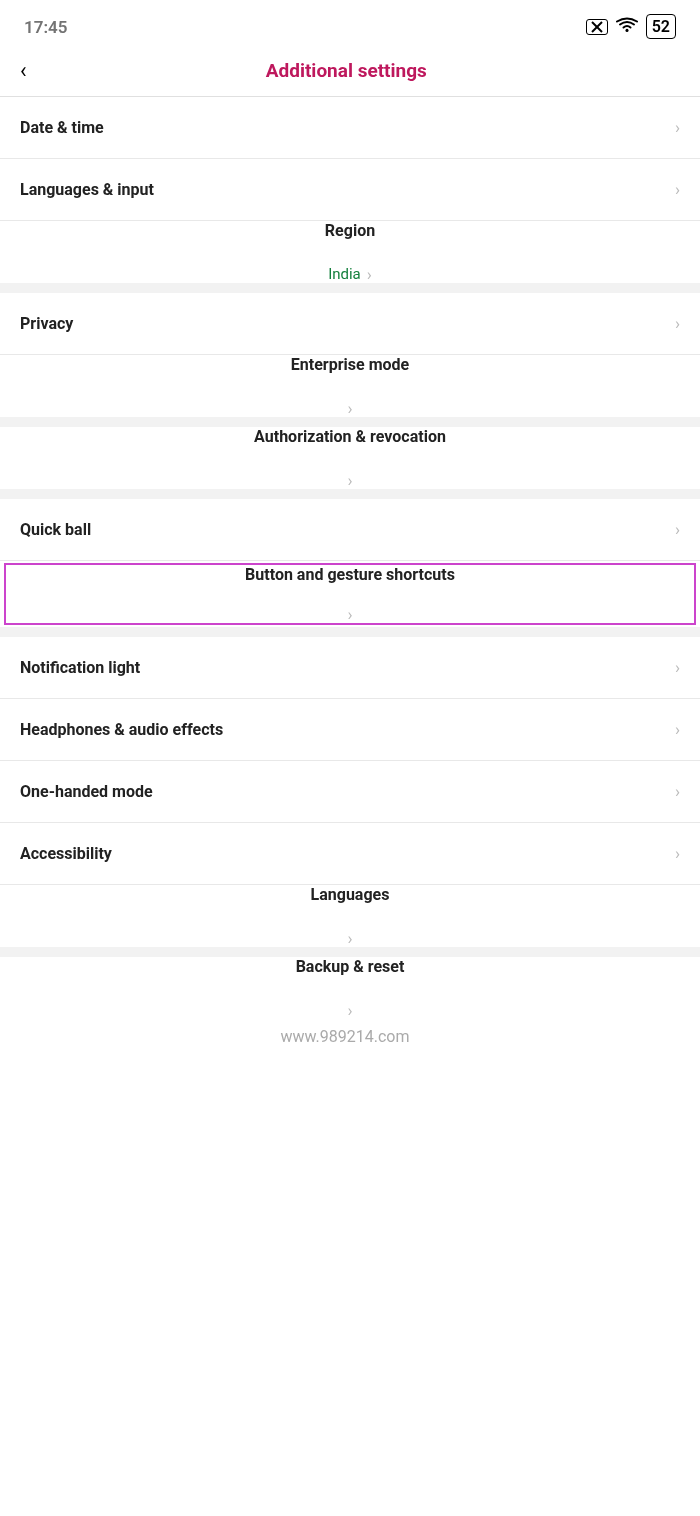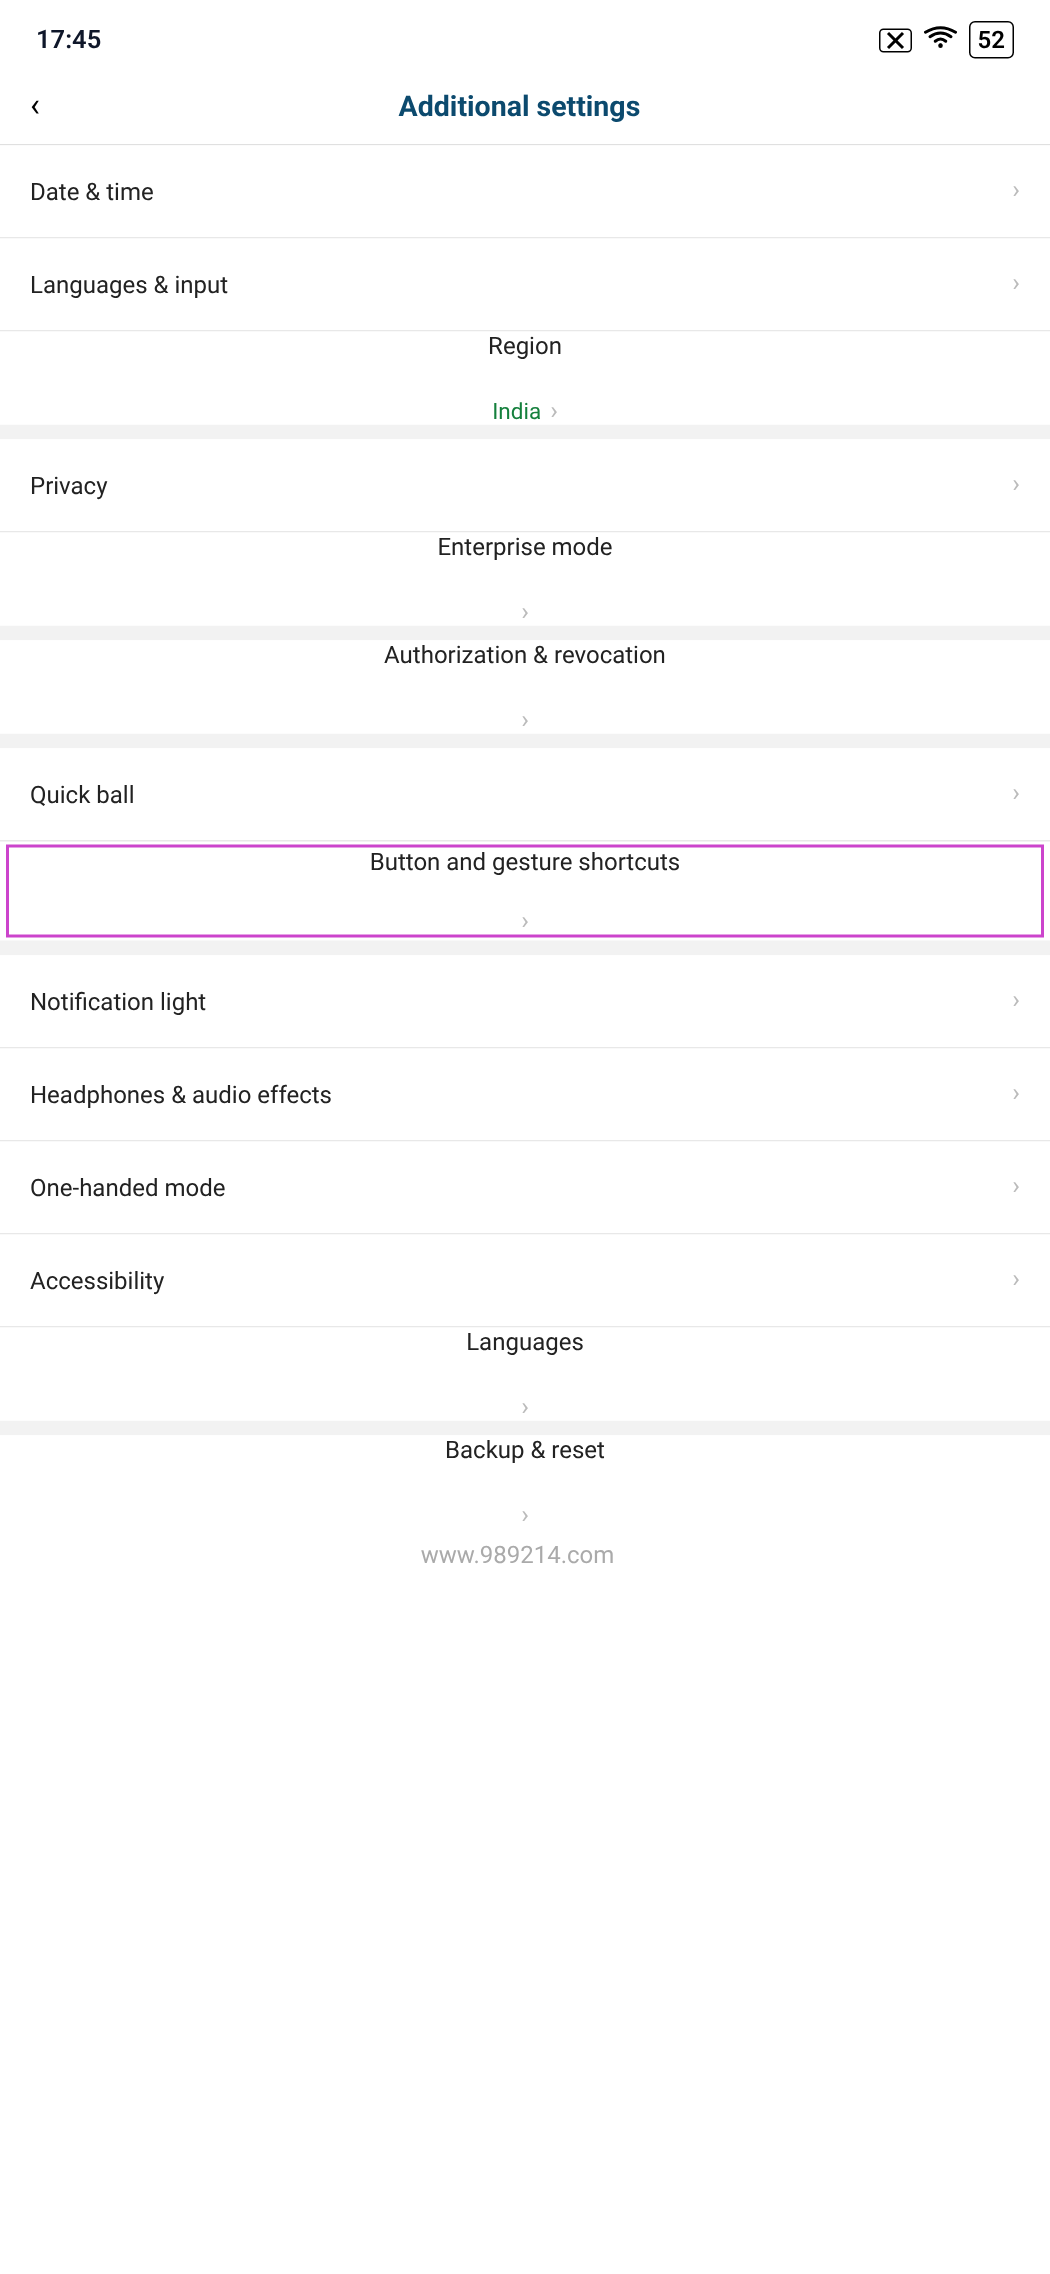--- a/index.html
+++ b/index.html
@@ -21,21 +21,21 @@
       display: flex;
       justify-content: space-between;
       align-items: center;
       padding: 14px 24px 10px 24px;
       background: #ffffff;
     }
 
     .status-time {
       font-size: 17px;
       font-weight: 600;
-      color: #0f172a;
+      color: #737373;
     }
 
     .status-icons {
       display: flex;
       align-items: center;
       gap: 8px;
     }
 
     .status-icon-box {
       font-size: 13px;
@@ -71,21 +71,21 @@
       font-size: 22px;
       color: #000;
       cursor: pointer;
       margin-right: 16px;
       line-height: 1;
     }
 
     .header-title {
       font-size: 19px;
       font-weight: 700;
-      color: #0c4a6e;
+      color: #be185d;
       flex: 1;
       text-align: center;
       margin-right: 30px;
     }
 
     
     .section-divider {
       height: 10px;
       background: #f2f2f2;
     }
@@ -105,20 +105,21 @@
 
     .menu-item:last-child {
       border-bottom: none;
       flex-direction: column;
     }
 
     .menu-item-left {
       display: flex;
       flex-direction: column;
       justify-content: center;
+      font-weight: bold;
     }
 
     .menu-item-label {
       font-size: 16px;
       color: #222;
     }
 
     .menu-item-right {
       display: flex;
       align-items: center;

